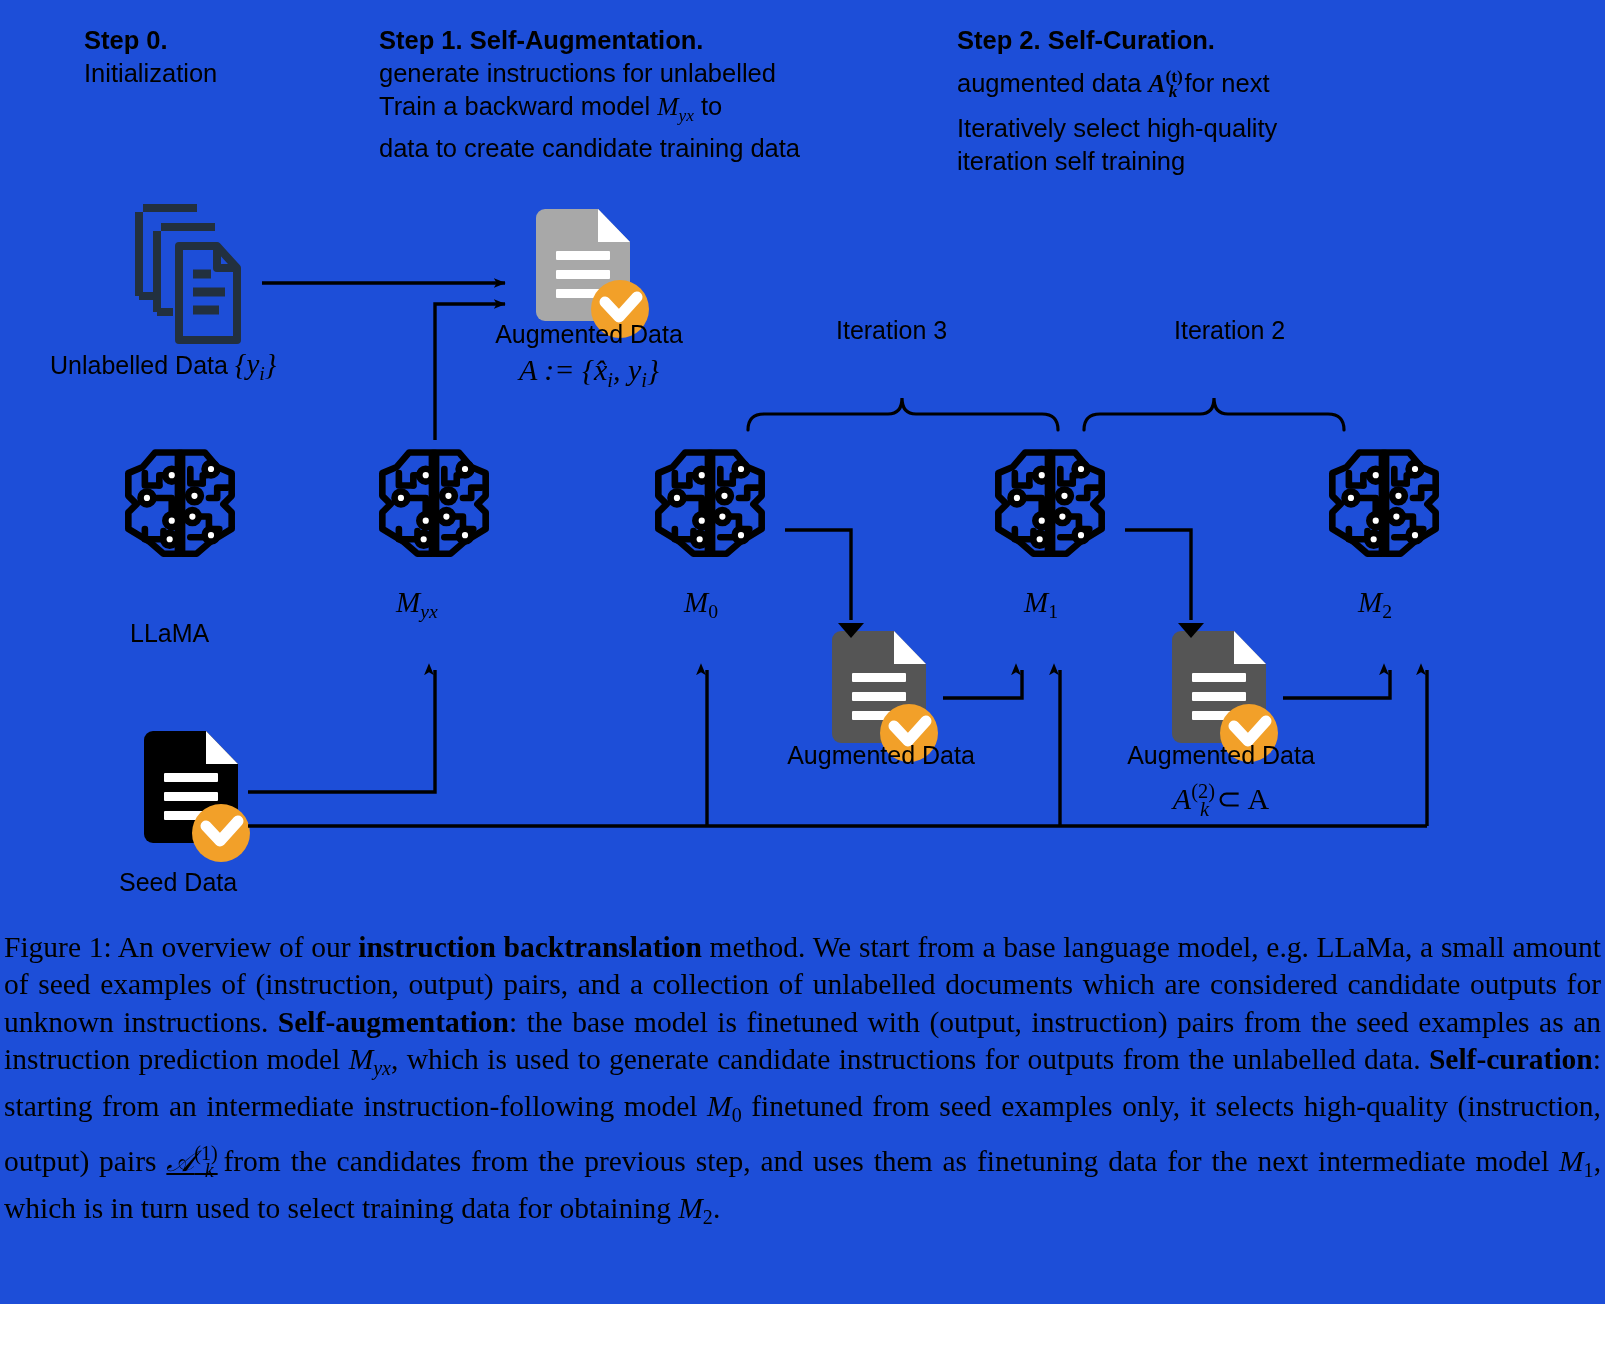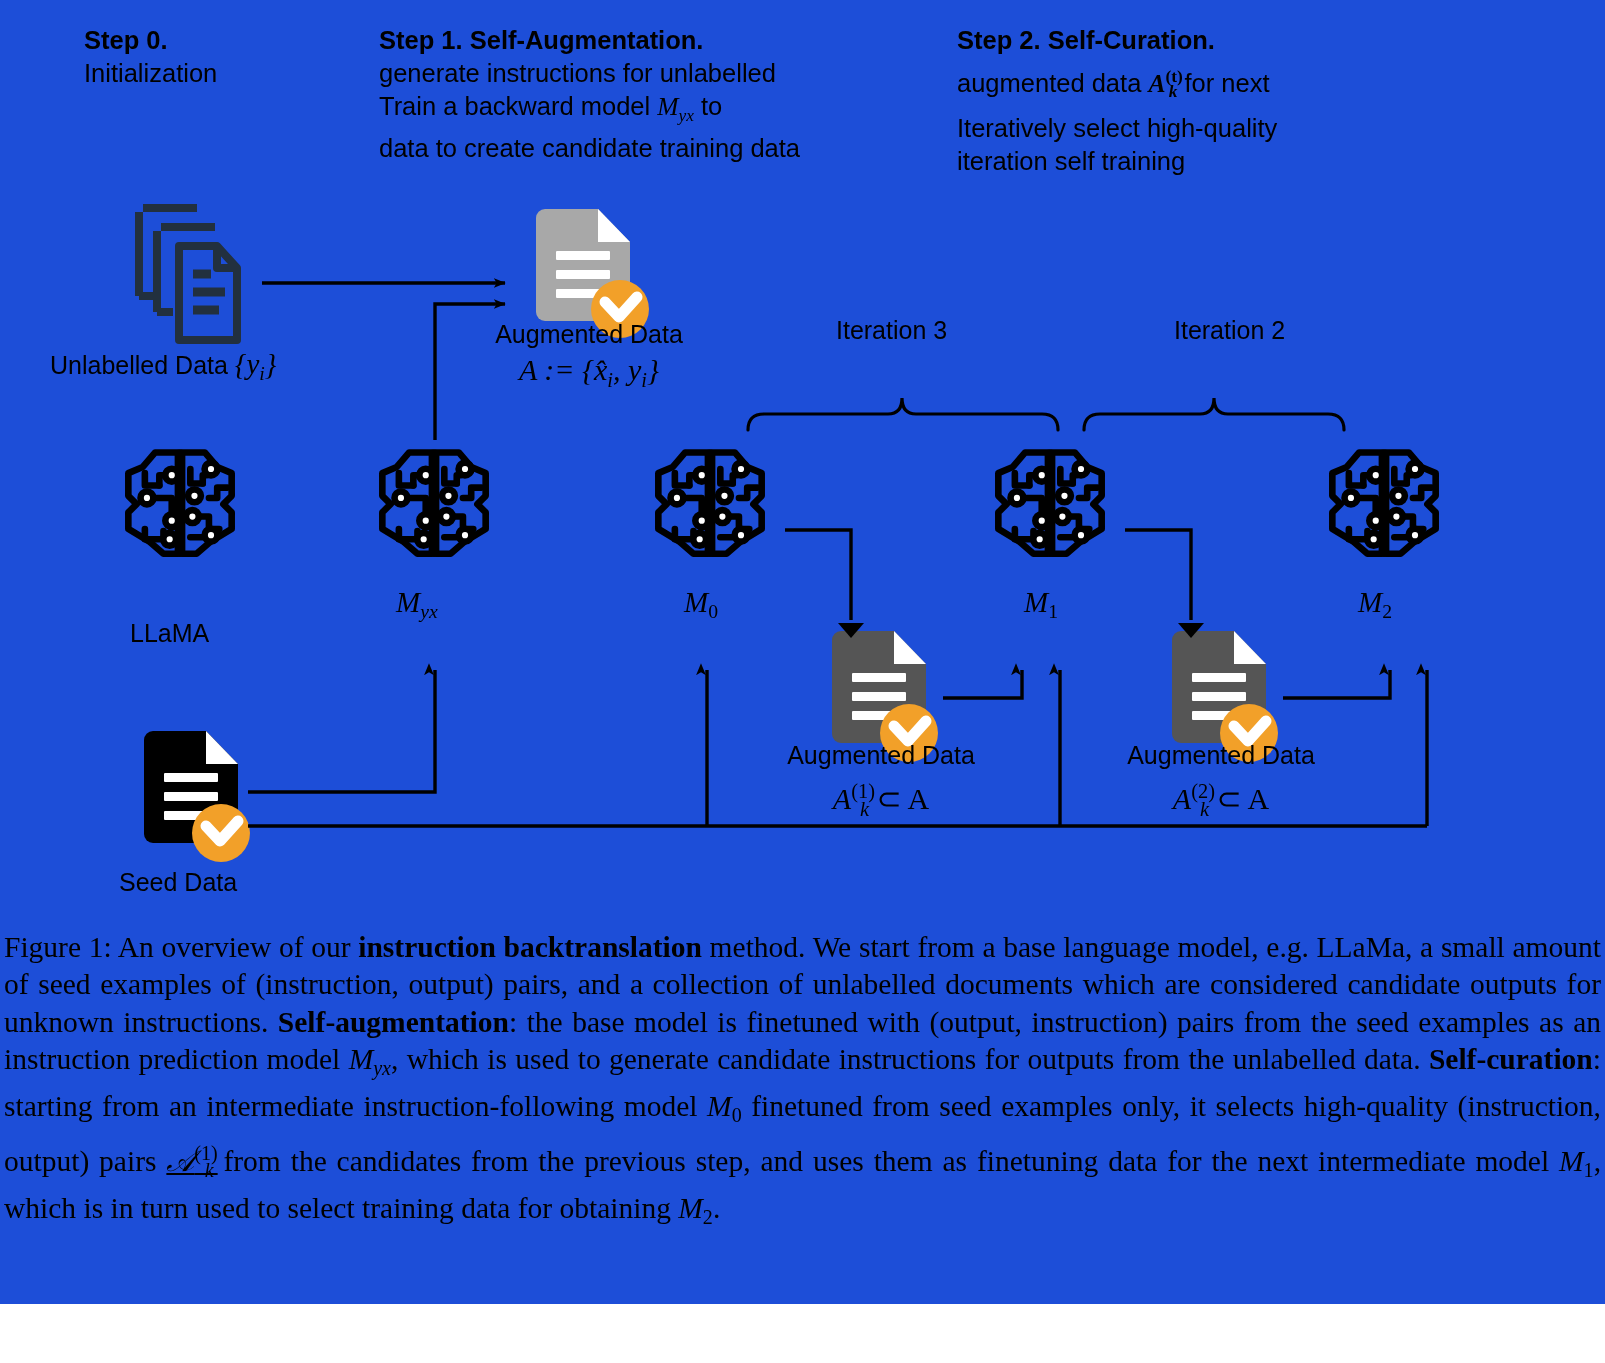--- a/index.html
+++ b/index.html
@@ -237,23 +237,20 @@
     <span>M</span><span class="sub" style="font-style:normal;">1</span>
   </div>
   <div class="mathlabel" style="left:1358px; top:586px;">
     <span>M</span><span class="sub" style="font-style:normal;">2</span>
   </div>
 
   <div class="diaglabel" style="left:119px; top:868px;"><span>Seed Data</span></div>
 
   <div class="diaglabel" style="left:766px; top:741px; width:230px; text-align:center;">
     <div>Augmented Data</div>
-    <div class="mth" style="font-size:30px; margin-top:6px; line-height:30px;">
-      <span>A</span><span class="sup" style="font-style:normal;">(1)</span><span class="sub" style="margin-left:-15px;font-style:italic;">k</span><span style="font-style:normal;"> ⊂ A</span>
-    </div>
   </div>
 
   <div class="diaglabel" style="left:1106px; top:741px; width:230px; text-align:center;">
     <div>Augmented Data</div>
     <div class="mth" style="font-size:30px; margin-top:6px; line-height:30px;">
       <span>A</span><span class="sup" style="font-style:normal;">(2)</span><span class="sub" style="margin-left:-15px;font-style:italic;">k</span><span style="font-style:normal;"> ⊂ A</span>
     </div>
   </div>
 
   <div class="caption"><span>Figure 1: An overview of our </span><b>instruction backtranslation</b><span> method. We start from a base language model, e.g. LLaMa, a small amount of seed examples of (instruction, output) pairs, and a collection of unlabelled documents which are considered candidate outputs for unknown instructions. </span><b>Self-augmentation</b><span>: the base model is finetuned with (output, instruction) pairs from the seed examples as an instruction prediction model </span><span class="cap-m"><span>M</span><span class="sub">yx</span></span><span>, which is used to generate candidate instructions for outputs from the unlabelled data. </span><b>Self-curation</b><span>: starting from an intermediate instruction-following model </span><span class="cap-m"><span>M</span><span class="sub" style="font-style:normal;">0</span></span><span> finetuned from seed examples only, it selects high-quality (instruction, output) pairs </span><span class="cap-cal"><span>𝒜</span><span class="sup">(1)</span><span class="sub" style="margin-left:-13px;">k</span></span><span> from the candidates from the previous step, and uses them as finetuning data for the next intermediate model </span><span class="cap-m"><span>M</span><span class="sub" style="font-style:normal;">1</span></span><span>, which is in turn used to select training data for obtaining </span><span class="cap-m"><span>M</span><span class="sub" style="font-style:normal;">2</span></span><span>.</span>

